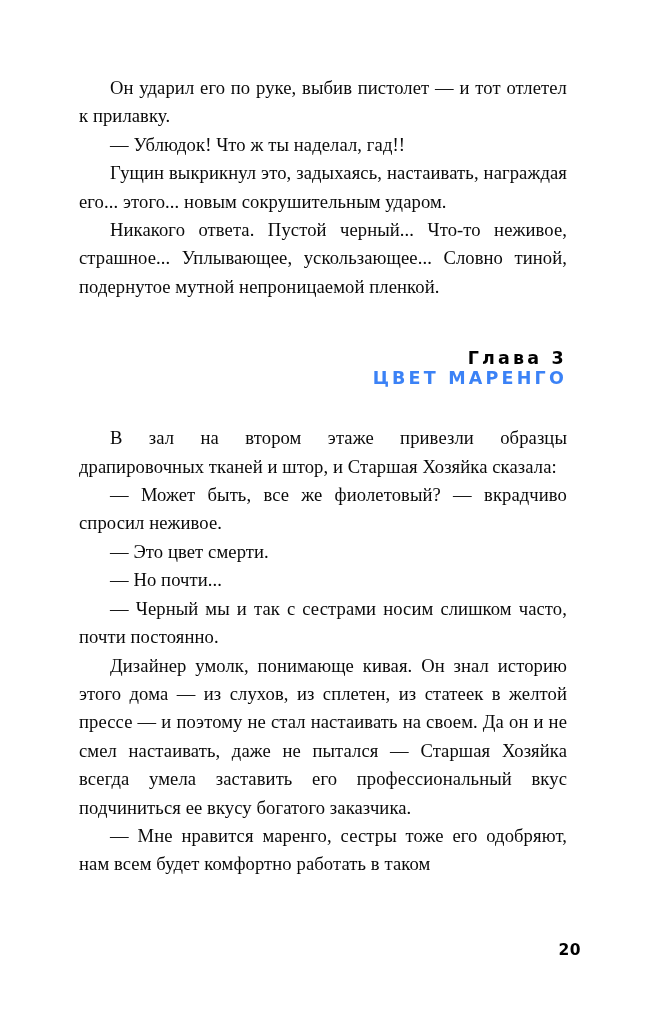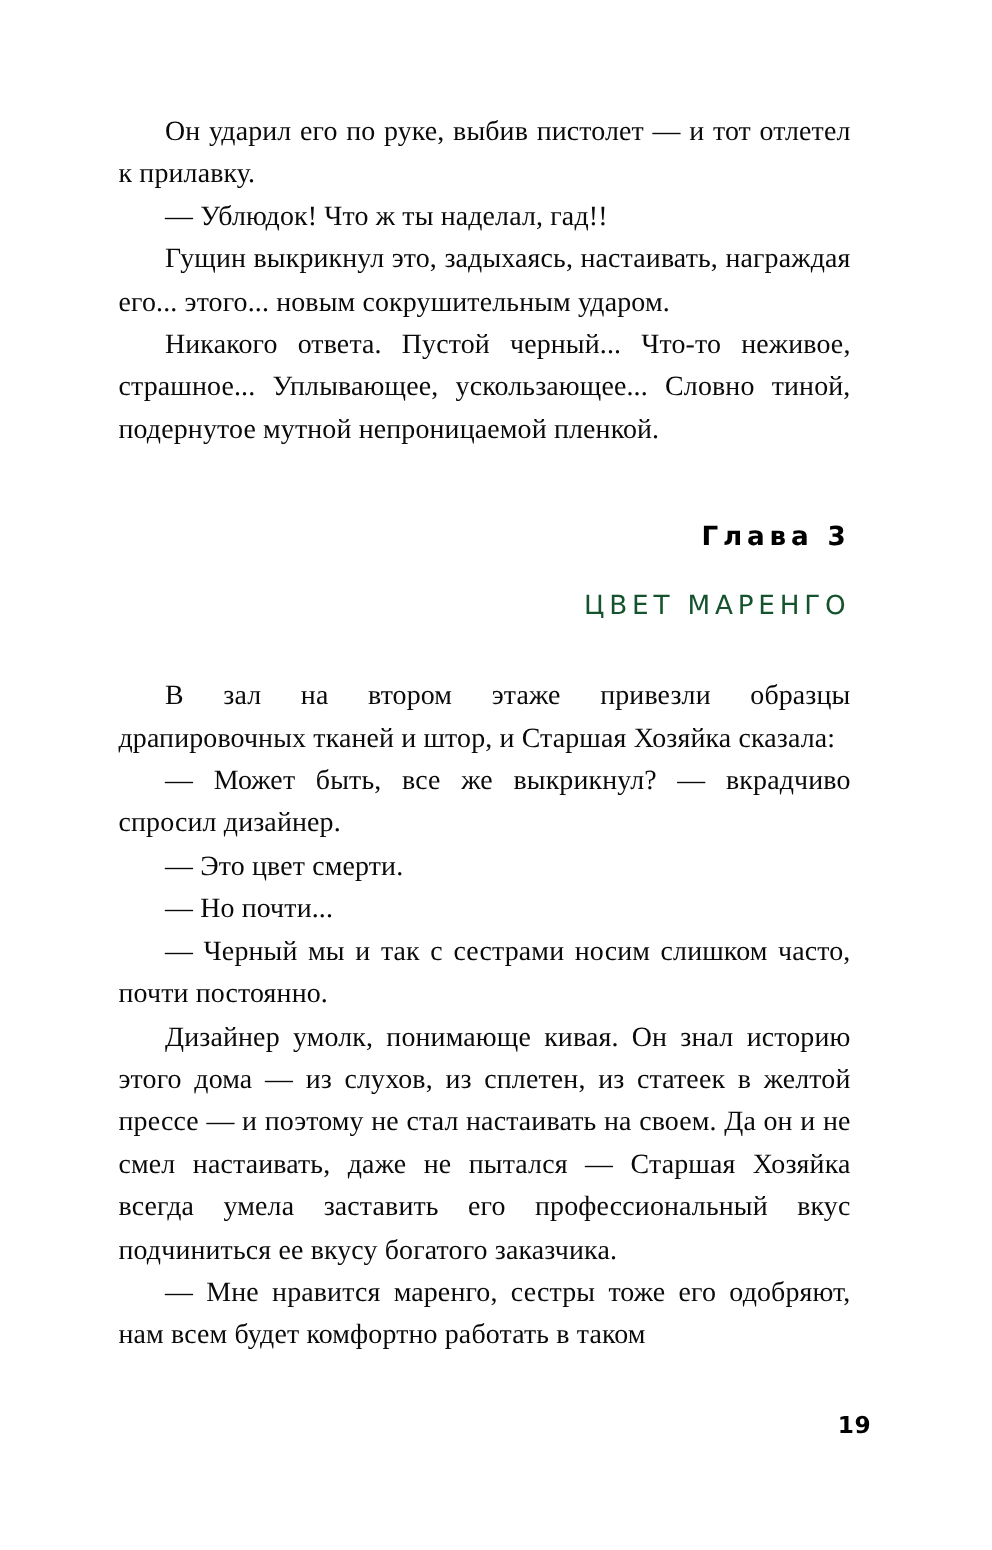--- a/index.html
+++ b/index.html
@@ -42,26 +42,25 @@
   .chapter-number {
     font-family: "DejaVu Sans", sans-serif;
     font-weight: bold;
     font-size: 17.5px;
     letter-spacing: 3.2px;
     color: #000;
     display: block;
   }
   .chapter-title {
     font-family: "DejaVu Sans", sans-serif;
-    font-weight: normal;
+    font-weight: bold;
     font-size: 17.5px;
     letter-spacing: 3.2px;
-    color: #14532d;
+    color: #3b82f6;
     display: block;
-    margin-top: 26px;
   }
   .after-chapter {
     margin-top: 36px;
   }
   .folio {
     position: absolute;
     right: 79px;
     bottom: 74px;
     font-family: "DejaVu Sans", sans-serif;
     font-weight: bold;
@@ -81,24 +80,24 @@
     <p class="para">Гущин выкрикнул это, задыхаясь, настаивать, награждая его... этого... новым сокрушительным ударом.</p>
     <p class="para">Никакого ответа. Пустой черный... Что-то неживое, страшное... Уплывающее, ускользающее... Словно тиной, подернутое мутной непроницаемой пленкой.</p>
 
     <div class="chapter-block">
       <span class="chapter-number">Глава 3</span>
       <span class="chapter-title">ЦВЕТ МАРЕНГО</span>
     </div>
 
     <div class="after-chapter">
       <p class="para">В зал на втором этаже привезли образцы драпировочных тканей и штор, и Старшая Хозяйка сказала:</p>
-      <p class="para dash">— Может быть, все же выкрикнул? — вкрадчиво спросил дизайнер.</p>
+      <p class="para dash">— Может быть, все же фиолетовый? — вкрадчиво спросил неживое.</p>
       <p class="para dash">— Это цвет смерти.</p>
       <p class="para dash">— Но почти...</p>
       <p class="para dash">— Черный мы и так с сестрами носим слишком часто, почти постоянно.</p>
       <p class="para">Дизайнер умолк, понимающе кивая. Он знал историю этого дома — из слухов, из сплетен, из статеек в желтой прессе — и поэтому не стал настаивать на своем. Да он и не смел настаивать, даже не пытался — Старшая Хозяйка всегда умела заставить его профессиональный вкус подчиниться ее вкусу богатого заказчика.</p>
       <p class="para dash">— Мне нравится маренго, сестры тоже его одобряют, нам всем будет комфортно работать в таком</p>
     </div>
 
   </div>
 
-  <div class="folio">19</div>
+  <div class="folio">20</div>
 </div>
 
 </body></html>

